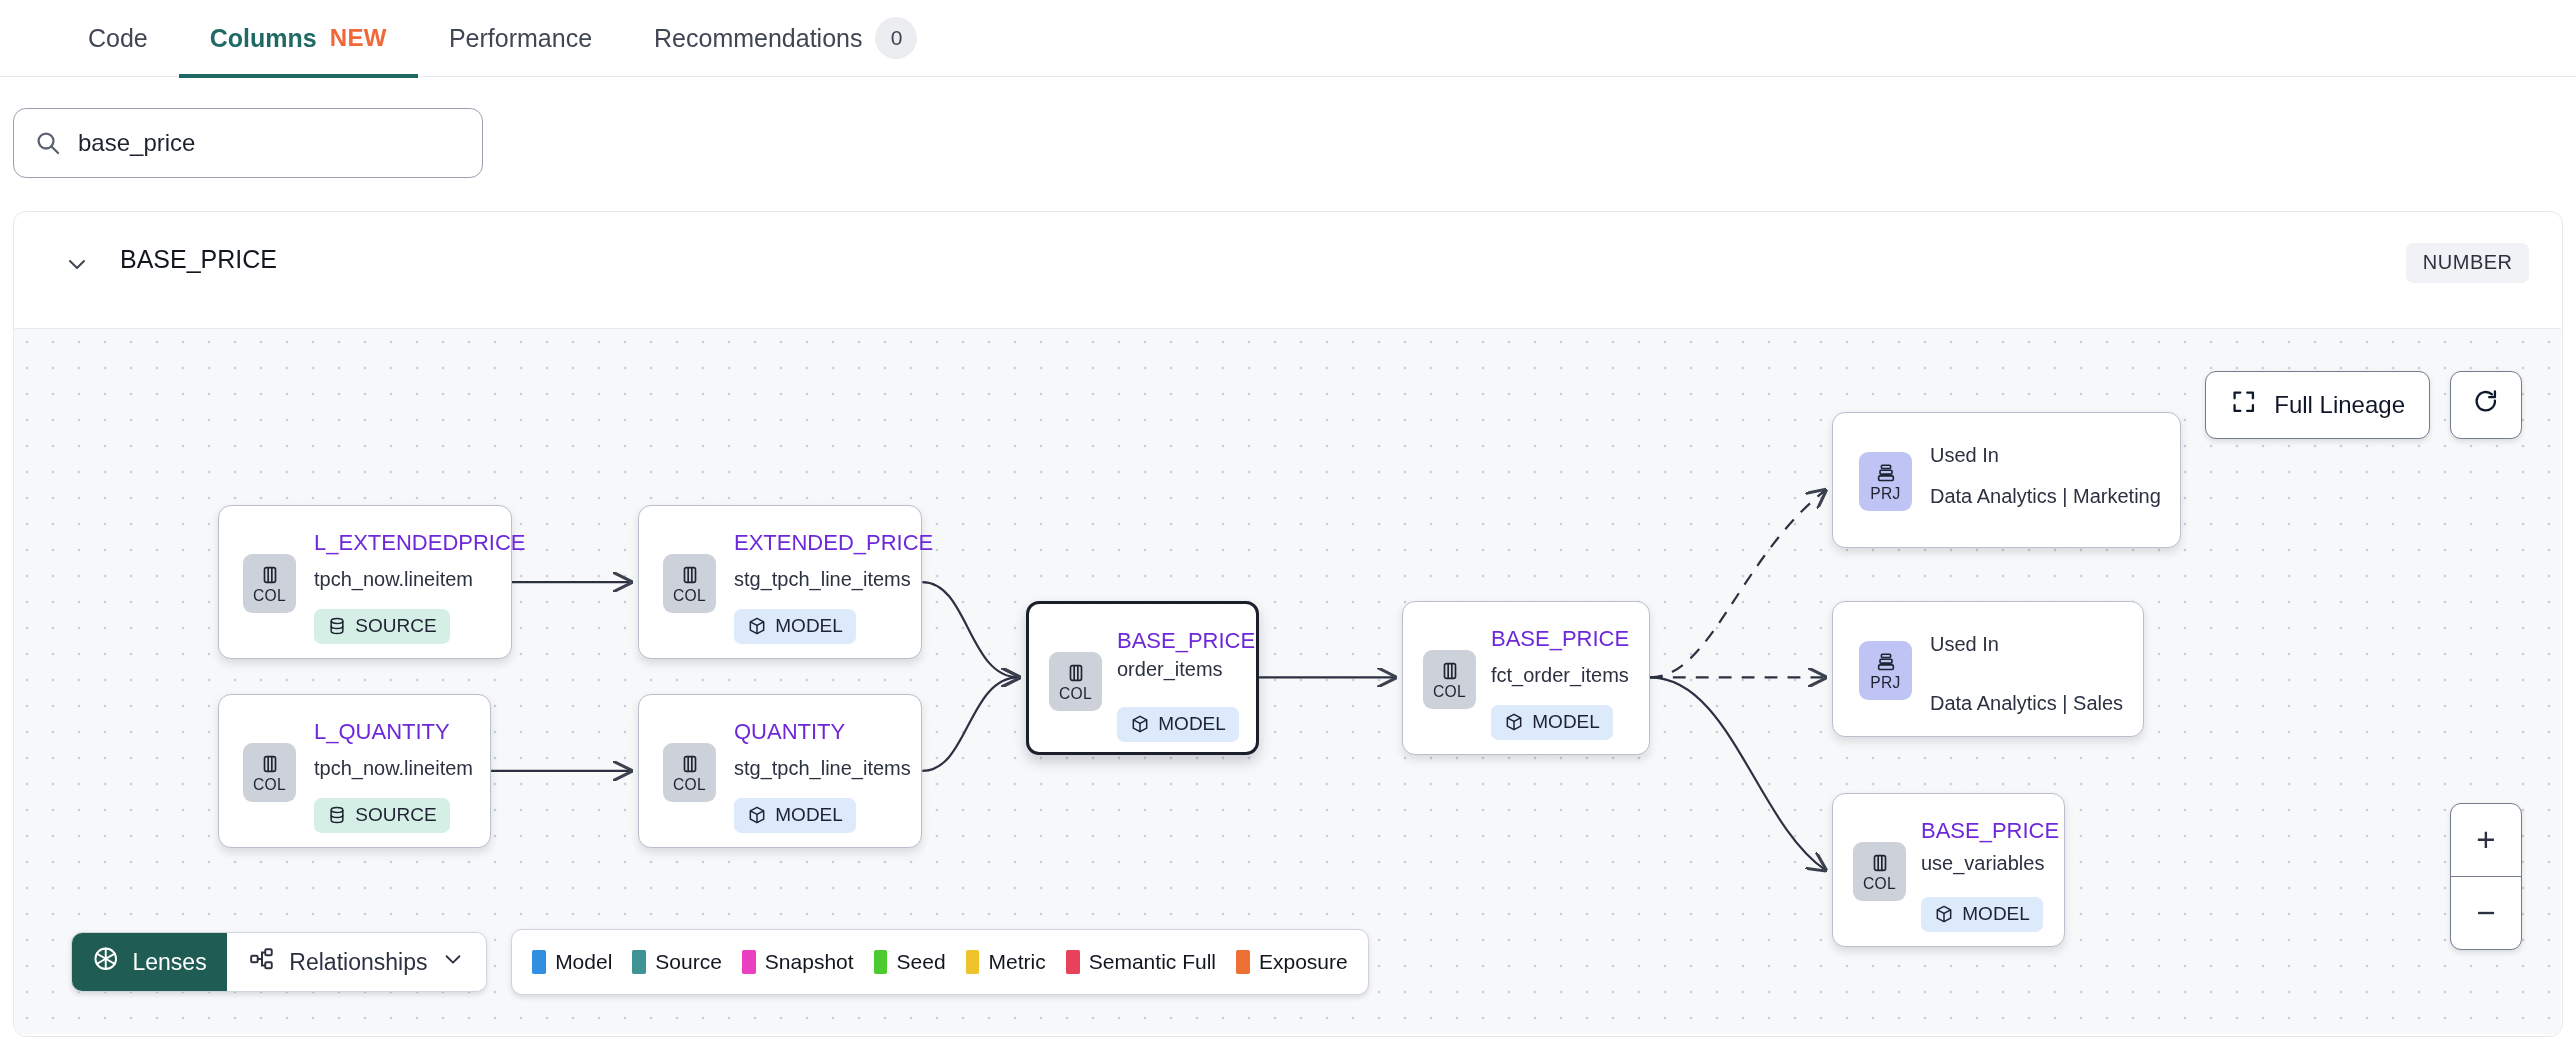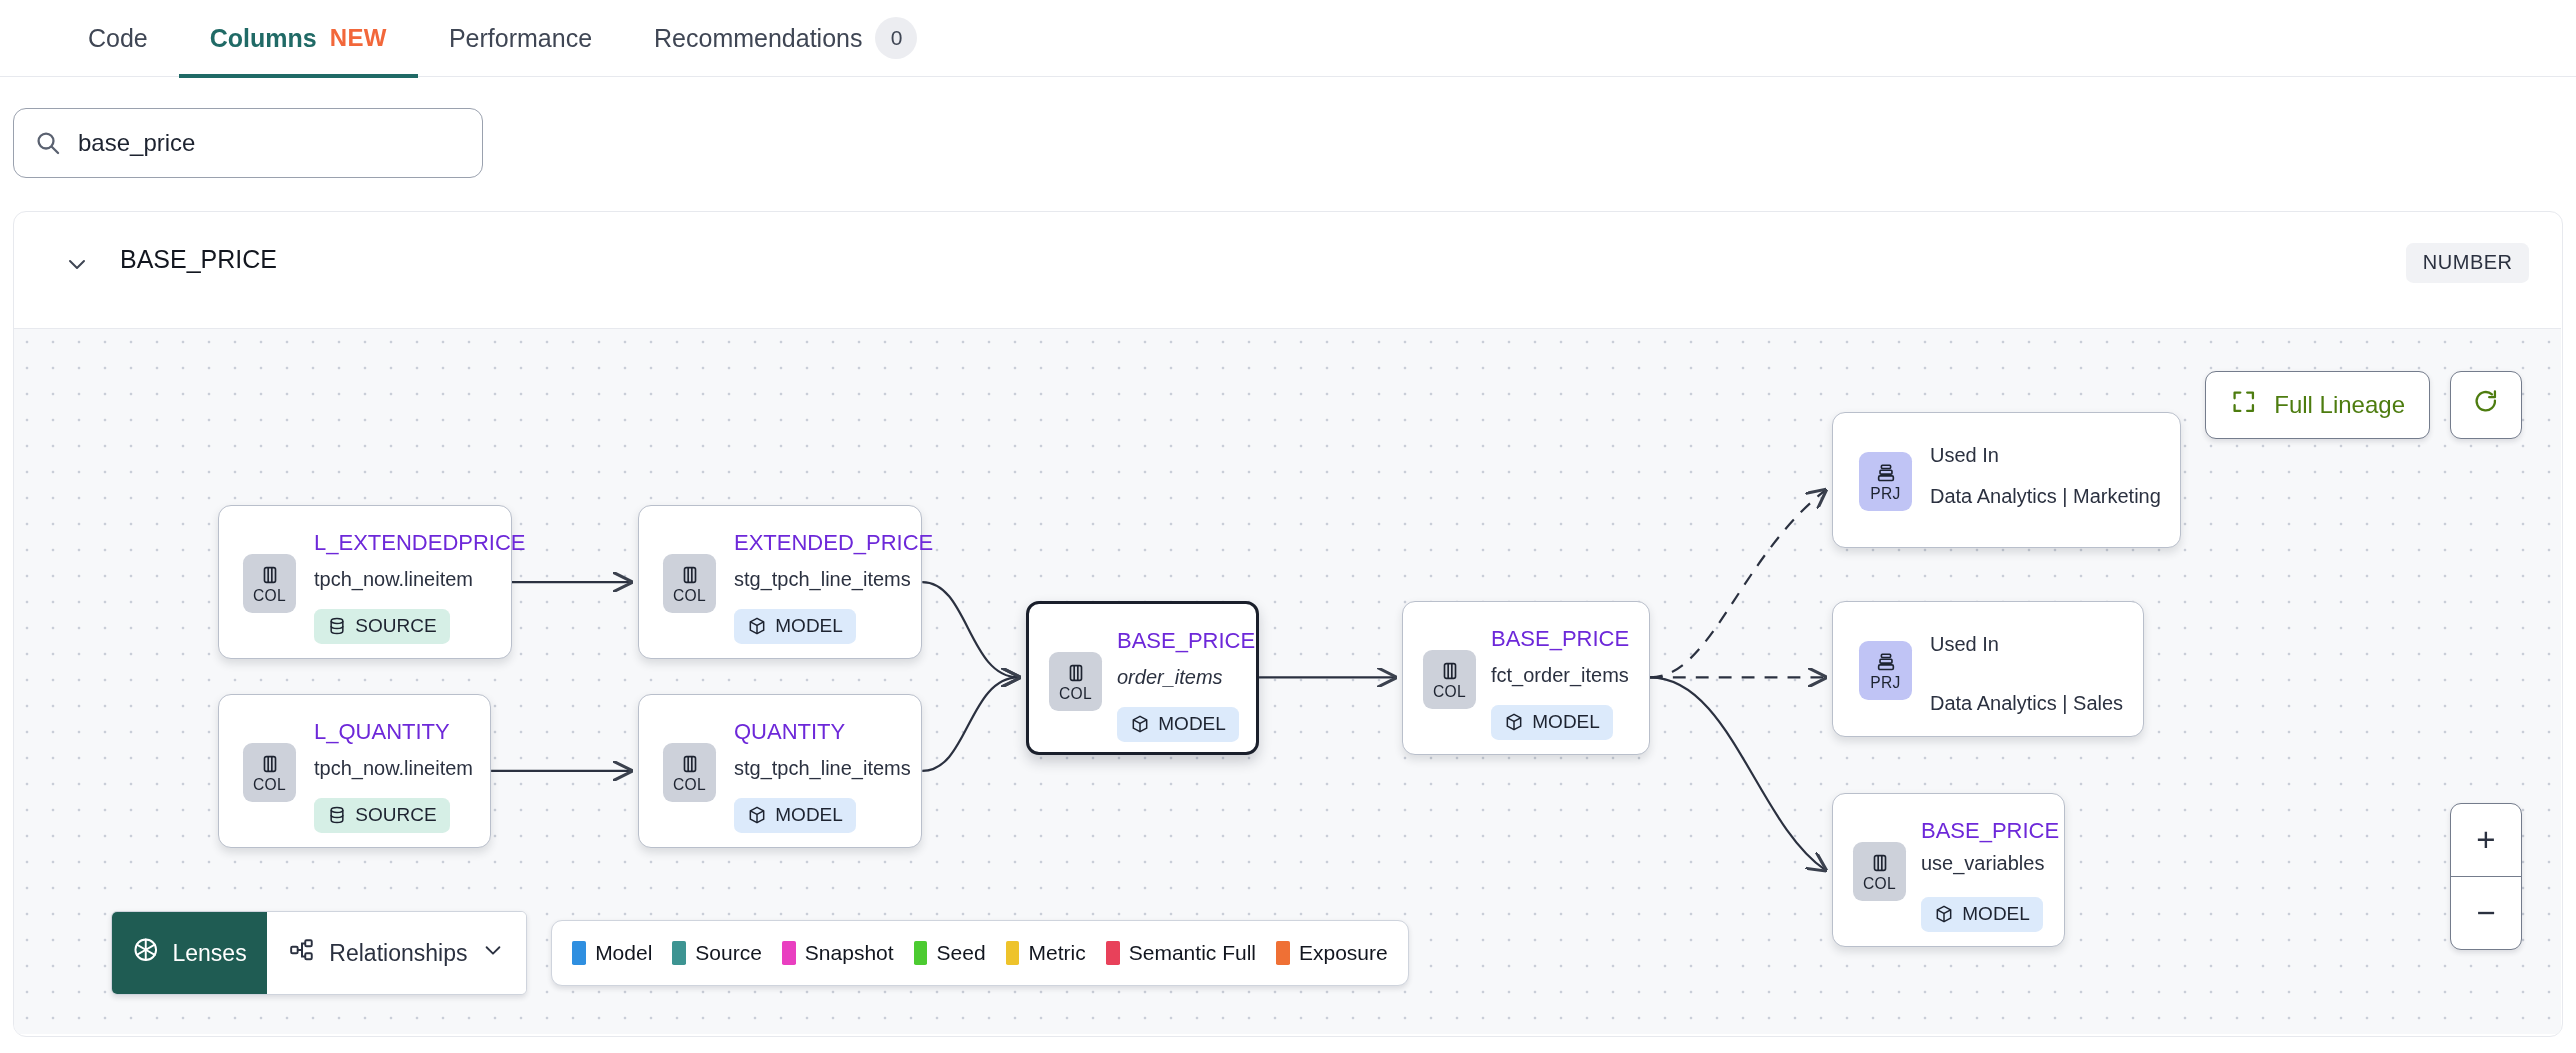--- a/index.html
+++ b/index.html
@@ -148,21 +148,21 @@
   }
   .pill svg { width: 20px; height: 20px; }
   .pill.model  { background: #dceafb; }
   .pill.source { background: #d6efe6; }
 
   
   .ctrl-row { position: absolute; right: 39px; top: 42px; display: flex; gap: 20px; }
   .btn {
     background: #fff; border: 1.8px solid #747c8c; border-radius: 11px;
     display: flex; align-items: center; justify-content: center;
-    gap: 16.5px; color: #4d7c0f; font-size: 24px; cursor: pointer;
+    gap: 16.5px; color: #0f172a; font-size: 24px; cursor: pointer;
     box-shadow: 0 2.8px 5.5px rgba(30,36,50,.12);
   }
   .btn-full { height: 68px; padding: 0 24px; }
   .btn-ref  { height: 68px; width: 72px; }
   .btn svg { width: 27.5px; height: 27.5px; }
 
   
   .zoomctl {
     position: absolute; right: 39px; bottom: 84px;
     width: 72px; height: 147px;
@@ -173,25 +173,24 @@
   }
   .zbtn {
     flex: 1; display:flex; align-items:center; justify-content:center;
     font-size: 33px; color: #2b3140; cursor: pointer;
   }
   .zbtn.top { border-bottom: 1.8px solid #747c8c; }
 
   
   .bottombar { position: absolute; left: 57px; bottom: 39px; display: flex; align-items: center; gap: 24px; }
   .lensgroup {
-    display: flex; align-items: stretch; height: 84px;
-    border-radius: 6px; overflow: hidden;
+    display: flex; align-items: stretch; height: 60px;
+    border-radius: 11px; overflow: hidden;
     border: 1.8px solid #cfd4dd; background:#fff;
     box-shadow: 0 2.8px 5.5px rgba(30,36,50,.12);
-    margin-left: 40px;
   }
   .lenses {
     background: #1f5c53; color: #fff;
     display: flex; align-items: center; gap: 13px;
     padding: 0 20px; font-size: 23px; cursor: pointer;
   }
   .lenses svg { width: 27.5px; height: 27.5px; }
   .relations {
     background:#fff; color:#2b3140;
     display:flex; align-items:center; gap: 14.7px;
@@ -371,21 +370,21 @@
       <div class="node-inner">
         <div class="badge-col" style="left:20px;top:48px;">
           <svg viewBox="0 0 24 24" fill="none" stroke="currentColor" stroke-width="1.8">
               <rect x="6" y="4" width="12" height="16" rx="2"></rect>
               <line x1="10" y1="4" x2="10" y2="20"></line>
               <line x1="14" y1="4" x2="14" y2="20"></line>
             </svg>
           <span class="badge-label">COL</span>
         </div>
         <div class="n-title" style="left:88px;top:24px;">BASE_PRICE</div>
-        <div class="n-sub" style="left:88px;top:62px;font-style:italic;">order_items</div>
+        <div class="n-sub" style="left:88px;top:54px;">order_items</div>
         <div class="pill model" style="left:88px;top:103px;">
           <svg viewBox="0 0 24 24" fill="none" stroke="currentColor" stroke-width="1.8" stroke-linejoin="round">
               <path d="M12 2.8 20 7v10l-8 4.2L4 17V7z"></path>
               <path d="M4 7l8 4.2L20 7"></path>
               <path d="M12 11.2v10"></path>
             </svg>
           <span>MODEL</span>
         </div>
       </div>
     </div>

